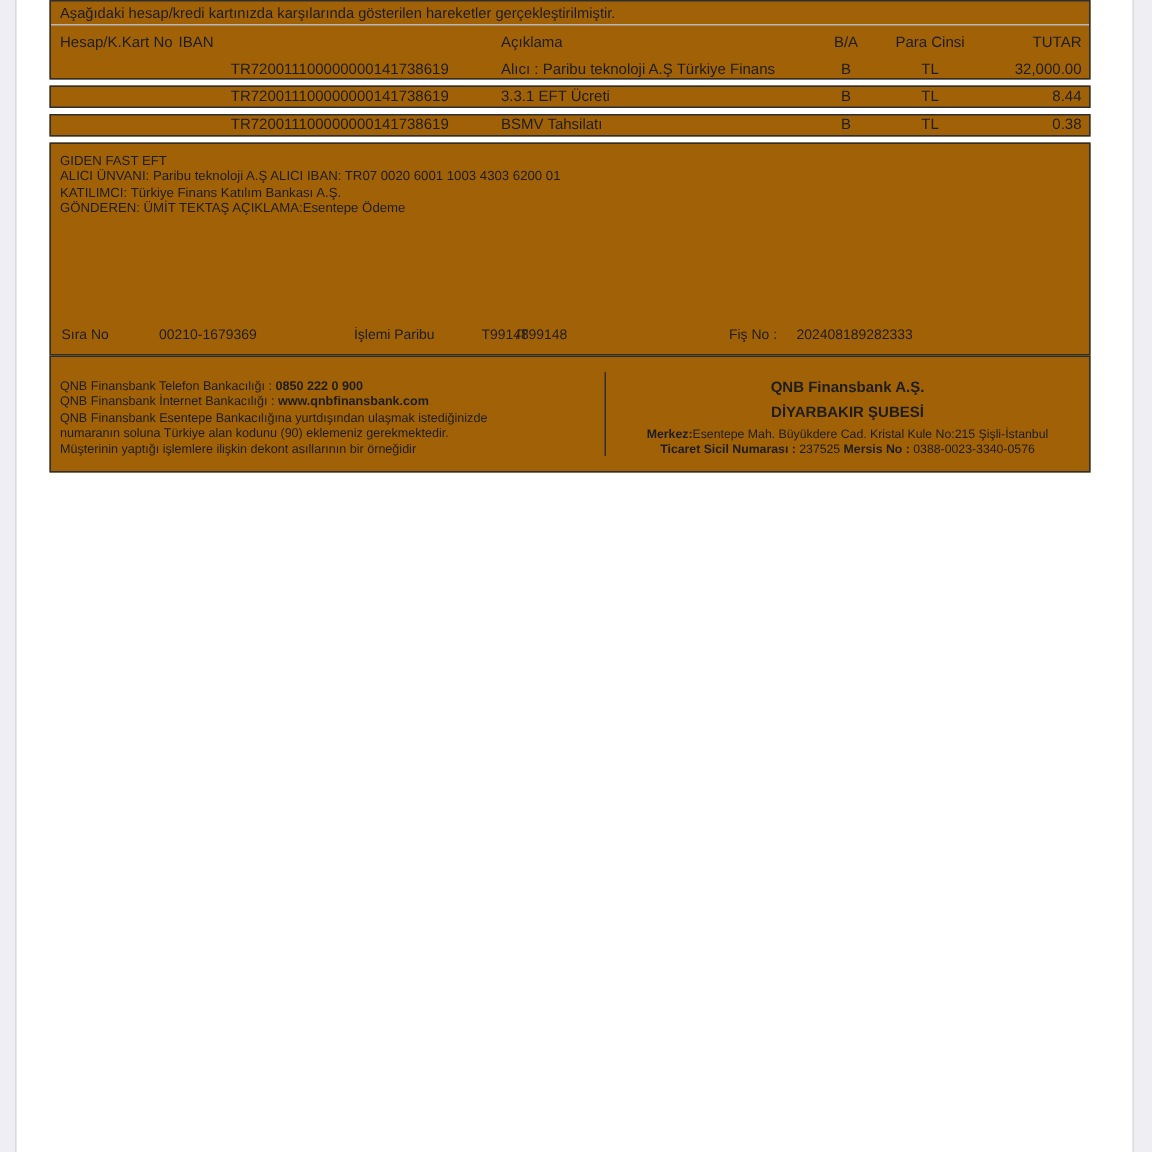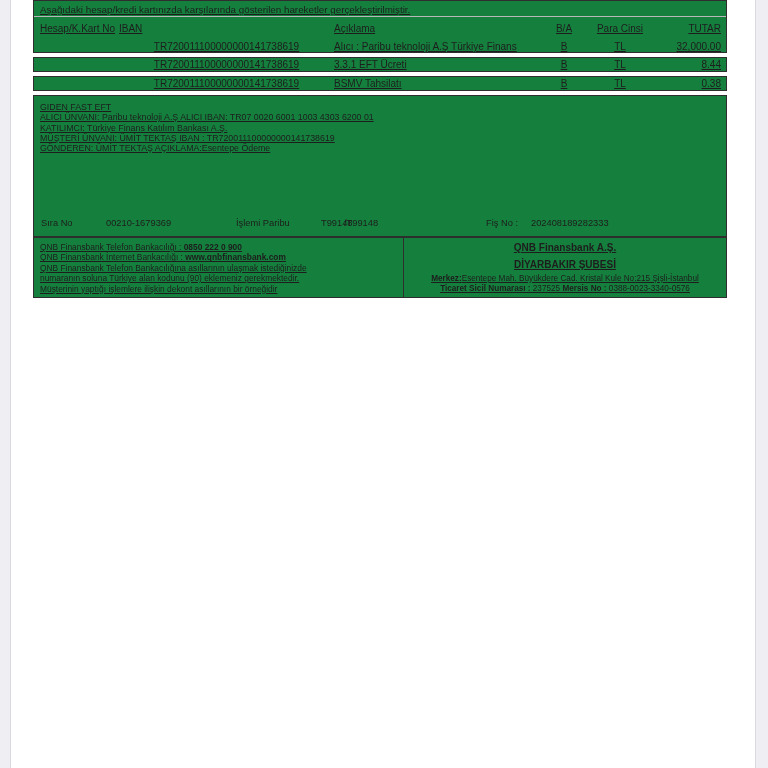--- a/index.html
+++ b/index.html
@@ -5,21 +5,21 @@
   * { margin:0; padding:0; box-sizing:border-box; }
   html,body { width:768px; height:768px; background:#ffffff; }
   body { font-family:"Liberation Sans", sans-serif; color:#1d1d1d; position:relative; overflow:hidden; }
 
   .gutter { position:absolute; top:0; height:768px; background:#eeeef3; }
   .gutter.left  { left:0; width:11px; border-right:1px solid #d9d9e1; }
   .gutter.right { right:0; width:13px; border-left:1px solid #d9d9e1; }
 
   .doc { position:absolute; left:33px; top:0; width:694px; }
 
-  .box { border:1.5px solid #2e2e2e; background:#15803d;text-decoration:underline; }
+  .box { border:1.5px solid #2e2e2e; background:#a16207; }
 
   
   .sec1 { height:53px; border-top-width:1px; }
   .intro { font-size:9.8px; line-height:11px; padding:3px 6px 1px 6px; border-bottom:1px solid #b8b8b8; white-space:nowrap; }
 
   .trow { display:flex; align-items:center; font-size:10px; white-space:nowrap; }
   .thead { margin-top:6px; }
   .sec1 .datarow { margin-top:7px; }
   .c1 { width:85px; padding-left:6px; }
   .c2 { width:215px; text-align:center; }
@@ -39,21 +39,21 @@
   .sira span { position:absolute; white-space:nowrap; }
   .s-label { left:7px; }
   .s-value { left:72px; }
   .s-islemi { left:202px; }
   .s-t1 { left:287px; }
   .s-t2 { left:310px; }
   .s-fis { left:452px; }
   .s-fisval { left:497px; }
 
   
-  .footer { margin-top:0; height:61px; display:flex; }
+  .footer { margin-top:0; height:78px; display:flex;align-items:center; }
   .f-left { width:370px; border-right:1.5px solid #2e2e2e; padding:4px 4px 0 6px; }
   .f-left .fline { font-size:8.4px; line-height:10.4px; white-space:nowrap; }
   .f-right { flex:1; text-align:center; padding-top:4px; }
   .f-bank { font-size:10px; font-weight:bold; }
   .f-branch { font-size:10px; font-weight:bold; margin-top:6px; }
   .f-addr { font-size:8.2px; margin-top:4px; white-space:nowrap; }
   .f-reg { font-size:8.2px; margin-top:1px; white-space:nowrap; }
   .b { font-weight:bold; }
 </style>
 </head>
@@ -103,38 +103,37 @@
       <span class="c4">B</span>
       <span class="c5">TL</span>
       <span class="c6">0.38</span>
     </div>
   </div>
 
   <div class="box mainbox">
     <div class="dline">GIDEN FAST EFT</div>
     <div class="dline">ALICI ÜNVANI: Paribu teknoloji A.Ş   ALICI IBAN: TR07 0020 6001 1003 4303 6200 01</div>
     <div class="dline">KATILIMCI: Türkiye Finans Katılım Bankası A.Ş.</div>
-    <div class="dline">MÜŞTERİ ÜNVANI: ÜMİT TEKTAŞ   IBAN : TR720011100000000141738619</div>
     <div class="dline">GÖNDEREN: ÜMİT TEKTAŞ    AÇIKLAMA:Esentepe Ödeme</div>
     <div class="sira">
       <span class="s-label">Sıra No</span>
       <span class="s-value">00210-1679369</span>
       <span class="s-islemi">İşlemi Paribu</span>
       <span class="s-t1">T99148</span>
       <span class="s-t2">/T99148</span>
       <span class="s-fis">Fiş No :</span>
       <span class="s-fisval">202408189282333</span>
     </div>
   </div>
 
   <div class="box footer">
     <div class="f-left">
       <div class="fline"><span>QNB Finansbank Telefon Bankacılığı : </span><span class="b">0850 222 0 900</span></div>
       <div class="fline"><span>QNB Finansbank İnternet Bankacılığı : </span><span class="b">www.qnbfinansbank.com</span></div>
-      <div class="fline">QNB Finansbank Telefon Bankacılığına asıllarının ulaşmak istediğinizde</div>
+      <div class="fline">QNB Finansbank Esentepe Bankacılığına yurtdışından ulaşmak istediğinizde</div>
       <div class="fline">numaranın soluna Türkiye alan kodunu (90) eklemeniz gerekmektedir.</div>
       <div class="fline">Müşterinin yaptığı işlemlere ilişkin dekont asıllarının bir örneğidir</div>
     </div>
     <div class="f-right">
       <div class="f-bank">QNB Finansbank A.Ş.</div>
       <div class="f-branch">DİYARBAKIR ŞUBESİ</div>
       <div class="f-addr"><span class="b">Merkez:</span><span>Esentepe Mah. Büyükdere Cad. Kristal Kule No:215 Şişli-İstanbul</span></div>
       <div class="f-reg"><span class="b">Ticaret Sicil Numarası : </span><span>237525</span><span class="b">  Mersis No : </span><span>0388-0023-3340-0576</span></div>
     </div>
   </div>

